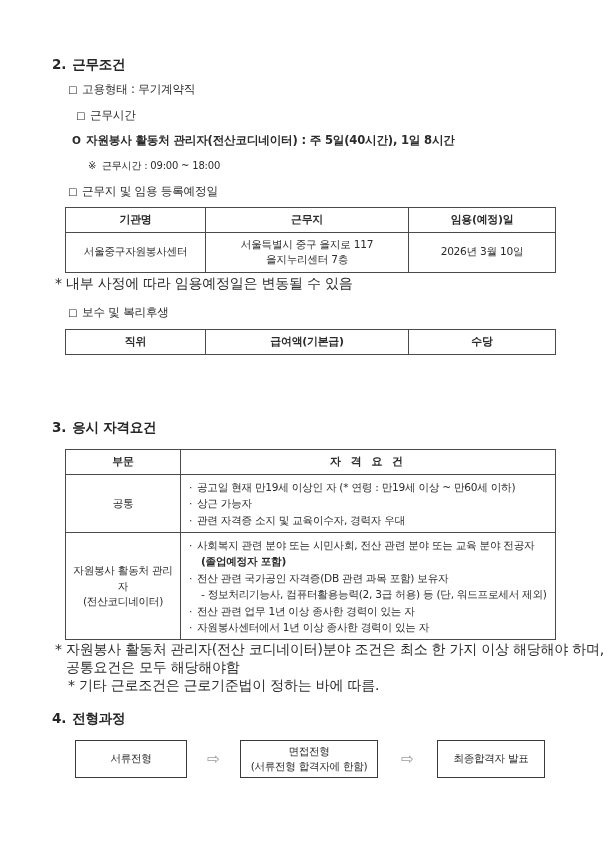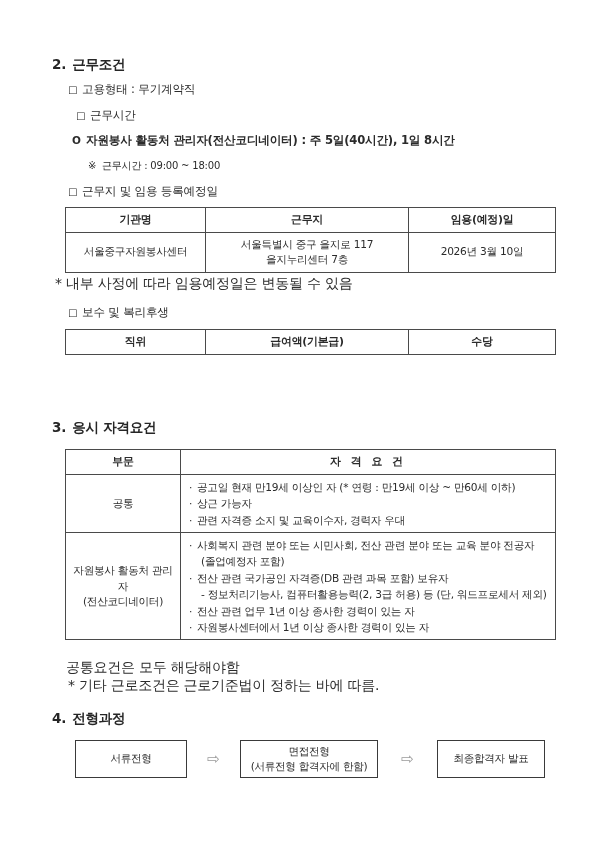--- a/index.html
+++ b/index.html
@@ -111,20 +111,21 @@
   .req-list li {
     white-space: nowrap;
     line-height: 1.55;
   }
   .req-list li .dot {
     display: inline-block;
     width: 8px;
   }
   .req-list li.cont {
     padding-left: 12px;
+    font-weight: bold;
   }
   .req-list li.dash {
     padding-left: 12px;
   }
   .spaced-head {
     letter-spacing: 3px;
   }
 
   
   .flow {
@@ -266,20 +267,21 @@
           <li><span class="dot">·</span><span>전산 관련 국가공인 자격증(DB 관련 과목 포함) 보유자</span></li>
           <li class="dash"><span>- 정보처리기능사, 컴퓨터활용능력(2, 3급 허용) 등 (단, 워드프로세서 제외)</span></li>
           <li><span class="dot">·</span><span>전산 관련 업무 1년 이상 종사한 경력이 있는 자</span></li>
           <li><span class="dot">·</span><span>자원봉사센터에서 1년 이상 종사한 경력이 있는 자</span></li>
         </ul>
       </td>
     </tr>
   </tbody>
     </table>
 
+  <div class="footnote" style="left:55px; top:641px;">* 자원봉사 활동처 관리자(전산 코디네이터)분야 조건은 최소 한 가지 이상 해당해야 하며,</div>
   <div class="footnote" style="left:66px; top:659px;">공통요건은 모두 해당해야함</div>
   <div class="footnote" style="left:68px; top:677px;">* 기타 근로조건은 근로기준법이 정하는 바에 따름.</div>
 
   <div class="section-heading" style="left:52px; top:710px;">
     <span class="num">4.</span><span>전형과정</span>
   </div>
 
   <div class="flow" style="left:75px; top:740px;">
     <div class="flow-box" style="width:112px; height:38px;">
       <div>

